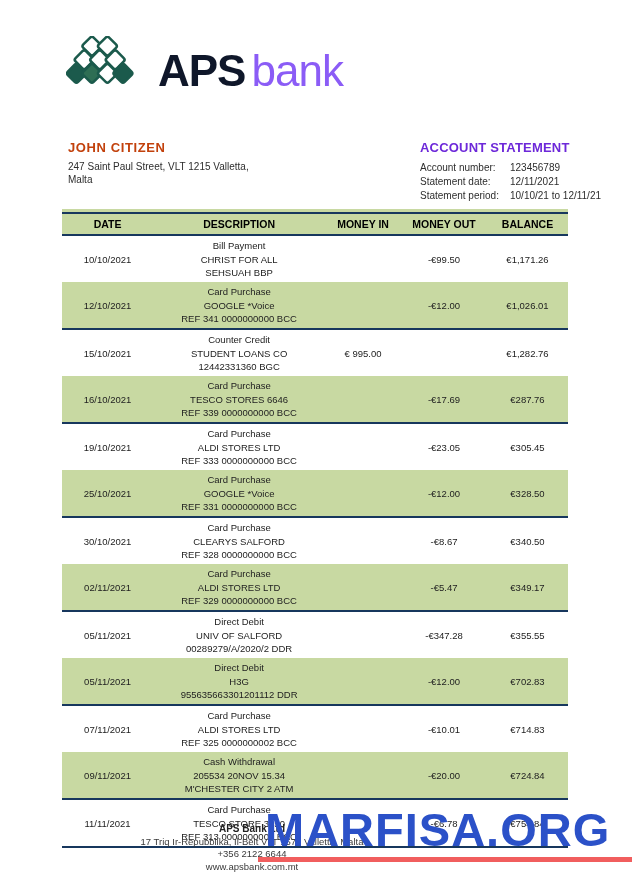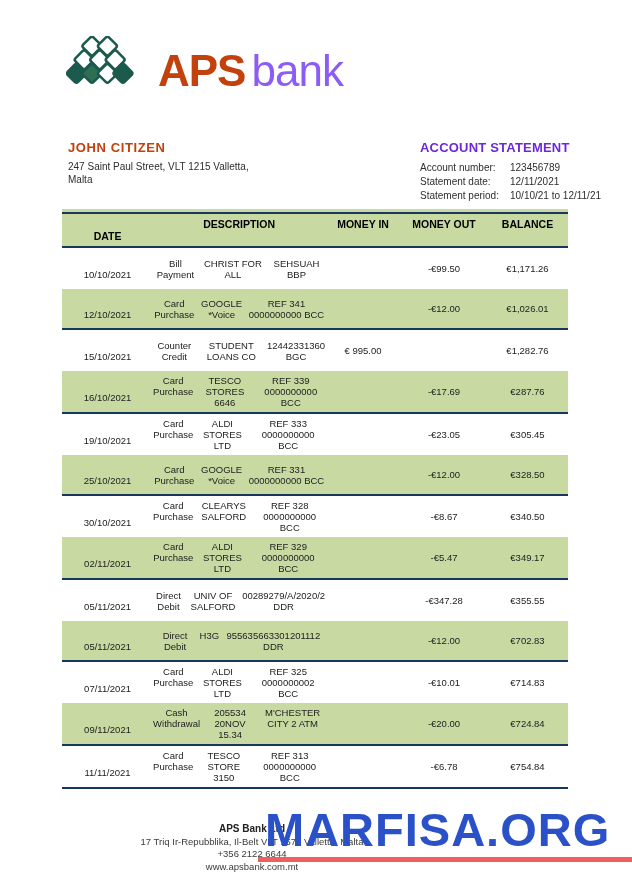--- a/index.html
+++ b/index.html
@@ -9,45 +9,45 @@
     position: relative;
     overflow: hidden;
     font-family: "Liberation Sans", sans-serif;
     color: #1a1a1a;
   }
 
   
   .logo { position: absolute; left: 66px; top: 36px; display: flex; align-items: flex-end; }
   .logo-diamonds { width: 78px; height: 64px; margin-right: 14px; }
   .logo-text { font-size: 44px; line-height: 58px; letter-spacing: -1px; }
-  .logo-aps  { font-weight: bold; color: #c2410c; }
+  .logo-aps  { font-weight: bold; color: #0f172a; }
   .logo-bank { color: #8b5cf6; font-weight: normal; margin-left: 6px; }
 
   
   .customer { position: absolute; left: 68px; top: 139px; font-size: 10px; color: #2e2e2e; line-height: 1.35; }
   .customer-name { font-size: 13px; font-weight: bold; letter-spacing: 0.6px; color: #c2410c; margin-bottom: 3px; }
 
   .stmt { position: absolute; left: 420px; top: 139px; font-size: 10px; color: #2e2e2e; line-height: 1.4; }
   .stmt-title { font-size: 13px; font-weight: bold; color: #6d28d9; margin-bottom: 4px; letter-spacing: 0.2px; }
   .stmt-row { display: flex; }
   .stmt-label { width: 90px; }
 
   
   .table { position: absolute; left: 62px; top: 209px; width: 506px; }
   .thead { background: #c8d9a2; border-bottom: 2px solid #17375d; padding-top: 3px; }
   .thead-inner { border-top: 2px solid #17375d; display: flex; font-weight: bold; font-size: 10.5px; padding: 4px 0 4px; color: #000; }
-  .col-date { width: 18%; margin-top: 12px; } .col-desc { width: 34%; } .col-in { width: 15%; }
+  .col-date { width: 18%; } .col-desc { width: 34%; } .col-in { width: 15%; }
   .col-out { width: 17%; }  .col-bal { width: 16%; }
   .hcell { text-align: center; }
 
   .row { display: flex; align-items: center; min-height: 41px; font-size: 9.5px; color: #222; }
   .row.green { background: #c8d9a2; border-bottom: 2px solid #17375d; }
   .row.last { border-bottom: 2px solid #17375d; }
   .cell { text-align: center; }
-  .desc-lines { display: flex; flex-direction: row; gap: 2.5px; padding: 4px 0; }
+  .desc-lines { display: flex; flex-direction: column; gap: 2.5px; padding: 4px 0; }
 
   
   .footer { position: absolute; left: 0; top: 822px; width: 504px; text-align: center; font-size: 9.5px; color: #3a3a3a; line-height: 1.35; }
   .footer-company { font-weight: bold; font-size: 10px; color: #222; }
   .footer-site { color: #3a3a3a; text-decoration: none; }
 
   
   .watermark { position: absolute; left: 250px; top: 802px; font-size: 47px; font-weight: bold;
                letter-spacing: 1px; white-space: nowrap; z-index: 5; margin-left: 15px; }
   .watermark-underline { position: absolute; left: 258px; top: 857px; width: 374px; height: 5px; z-index: 5; }

